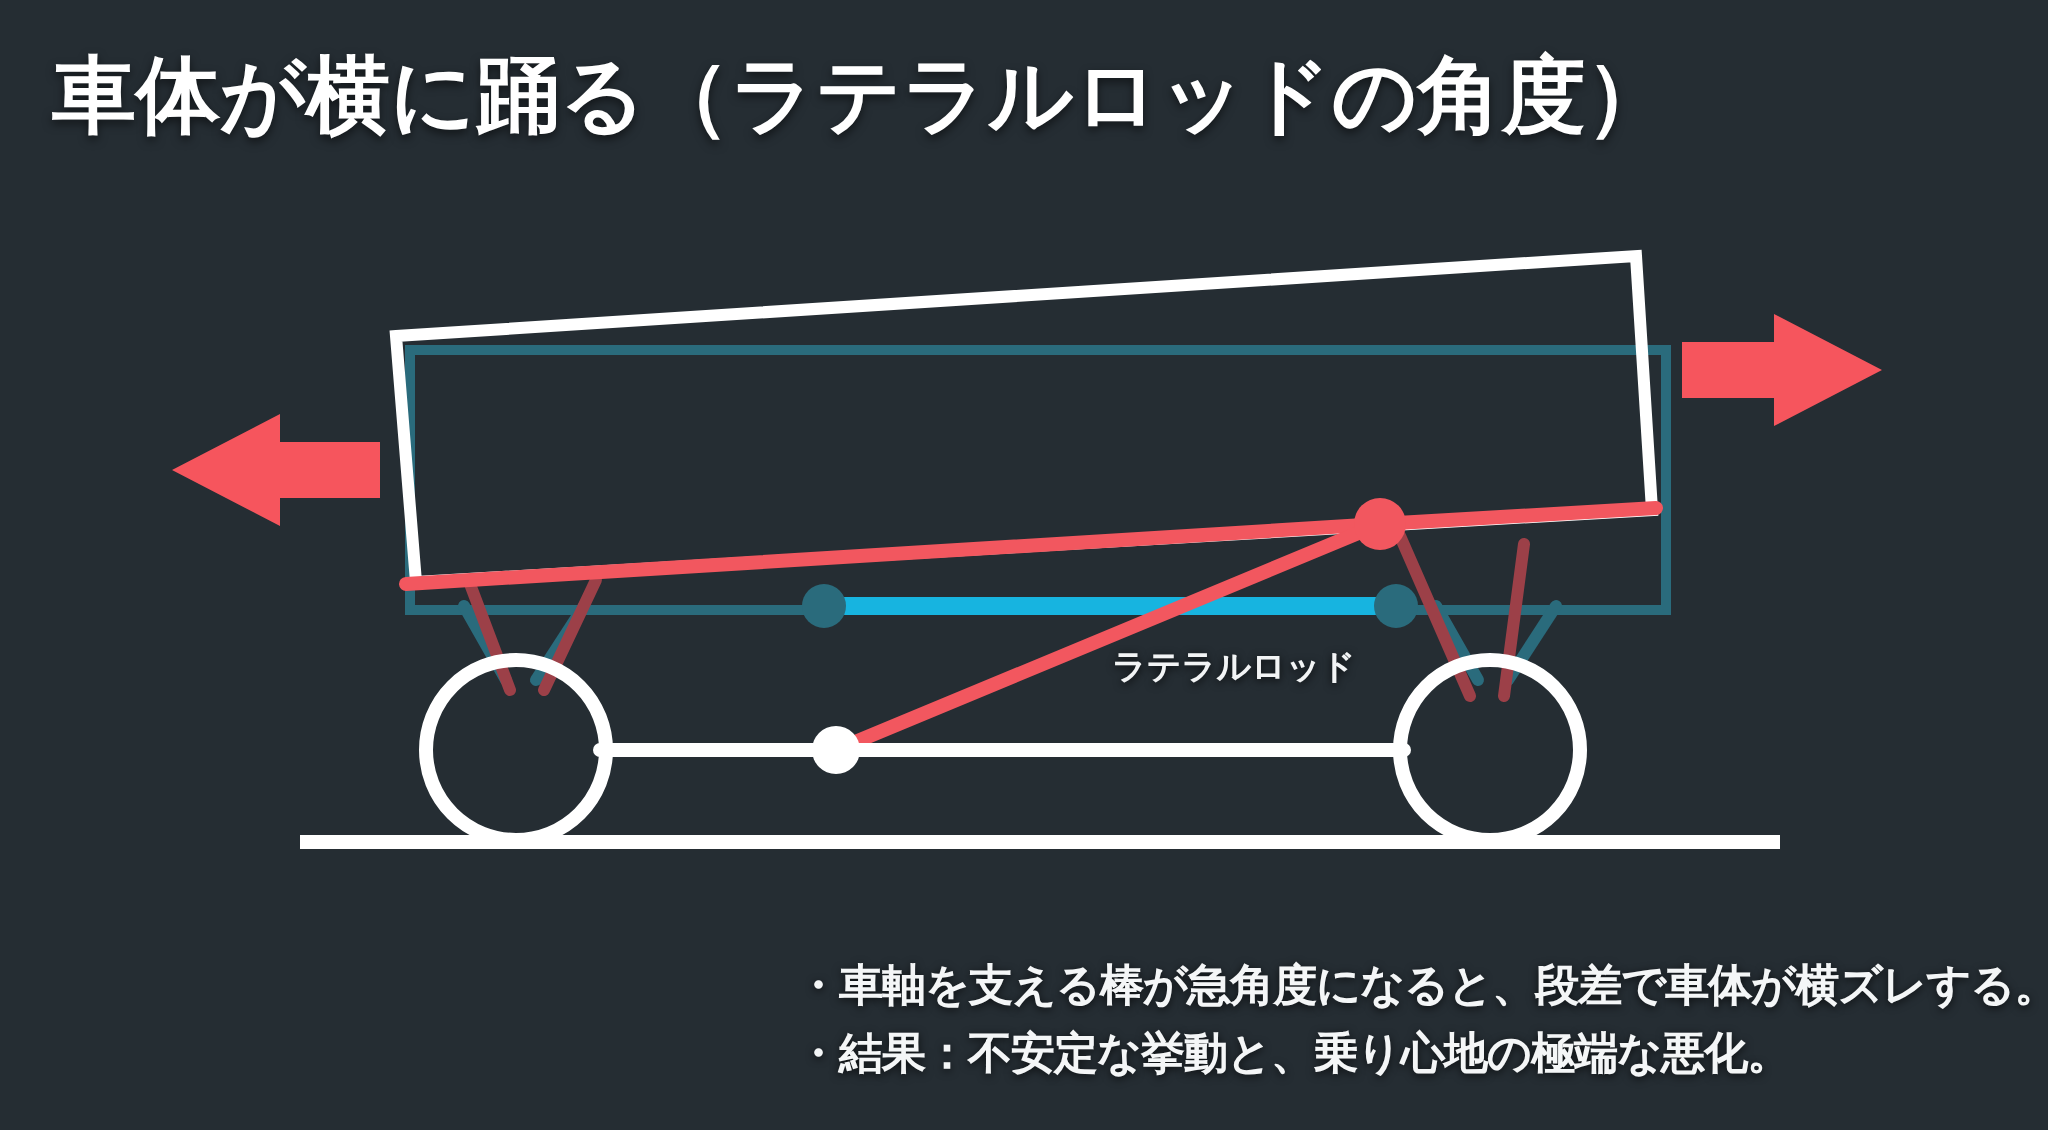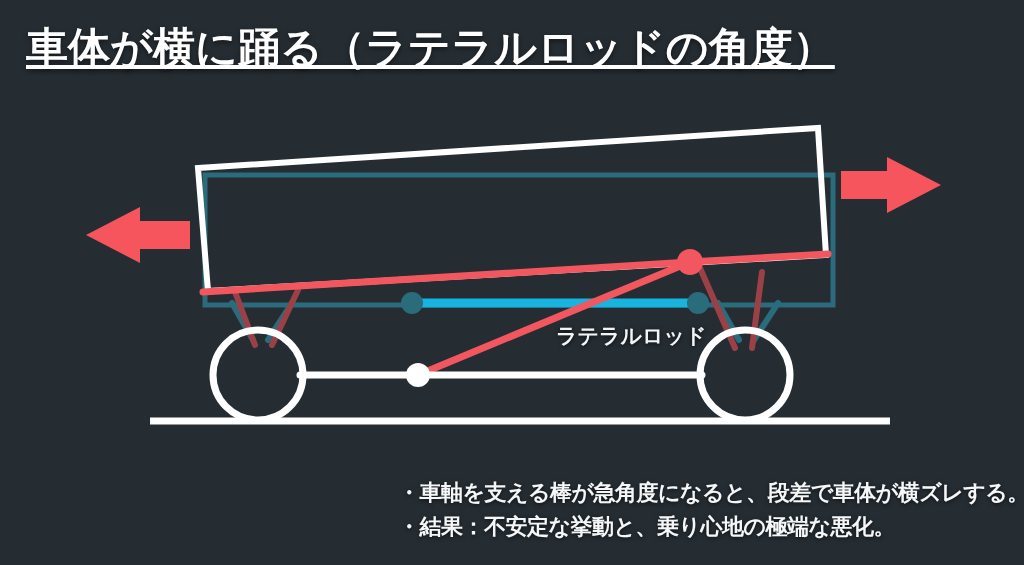--- a/index.html
+++ b/index.html
@@ -18,34 +18,33 @@
   #title {
     position: absolute;
     left: 26px;
     top: 20px;
     font-size: 42px;
     font-weight: bold;
     color: #ffffff;
     letter-spacing: 0px;
     white-space: nowrap;
     text-shadow: 0 2px 5px rgba(0,0,0,0.55);
-    text-decoration: underline;
   }
   #diagram {
     position: absolute;
     left: 0;
     top: 0;
     width: 1024px;
     height: 565px;
   }
   .rod-label {
     position: absolute;
     left: 556px;
     top: 322px;
-    font-size: 21px;
+    font-size: 17px;
     font-weight: bold;
     color: #f2f4f5;
     white-space: nowrap;
     text-shadow: 0 1px 4px rgba(0,0,0,0.8);
   }
   #bullets {
     position: absolute;
     left: 398px;
     top: 478px;
     display: flex;

